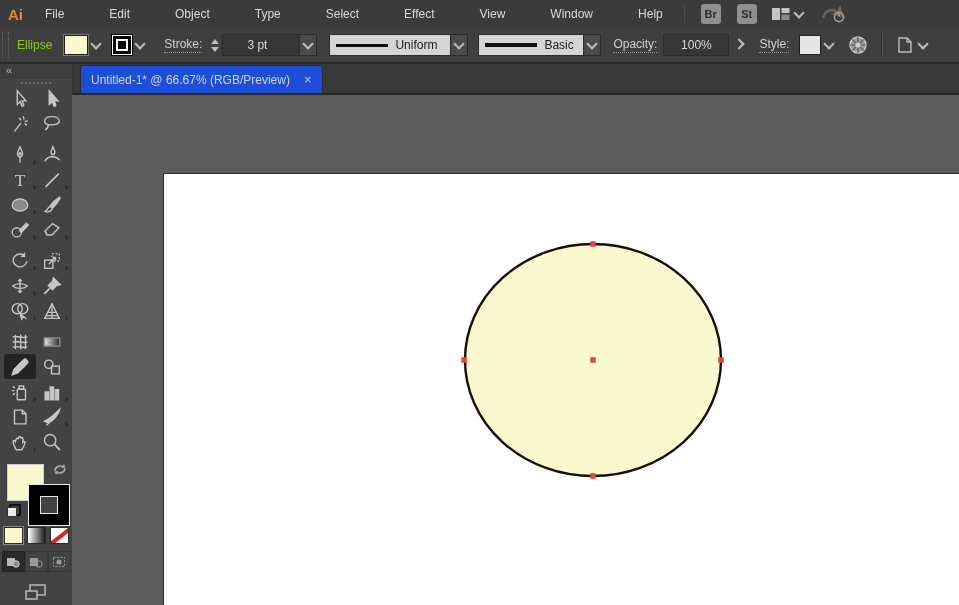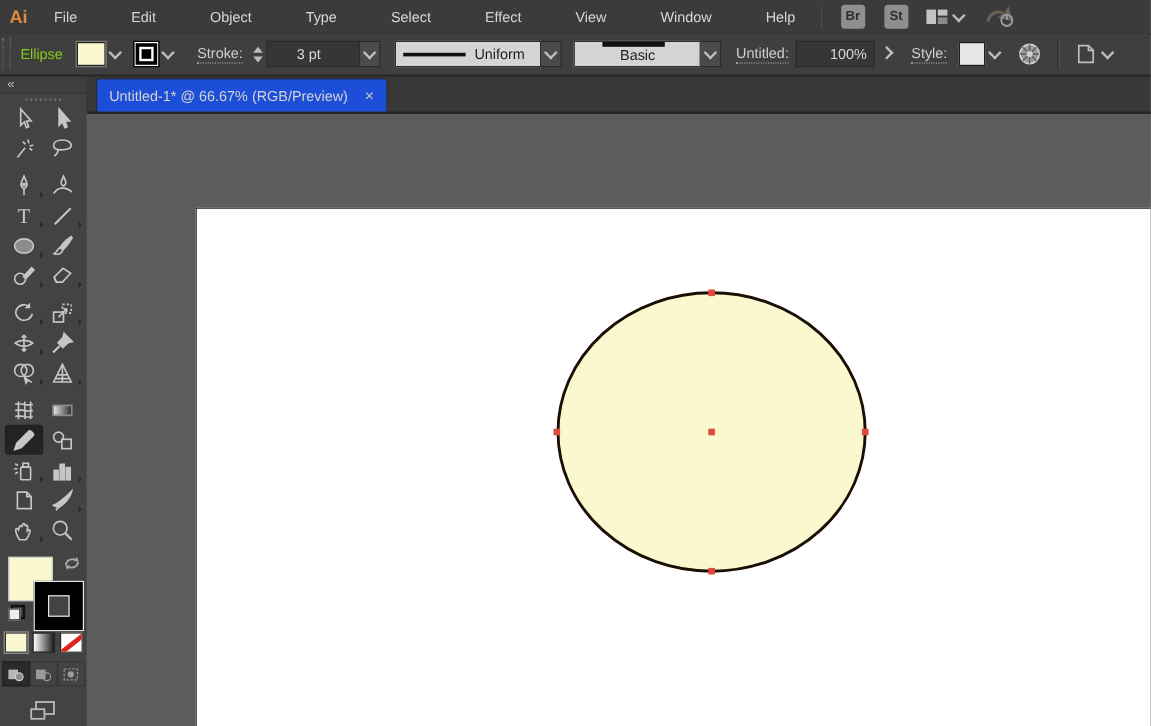--- a/index.html
+++ b/index.html
@@ -157,31 +157,31 @@
     <div class="lite-drop" style="width:108px;">
       <div class="line-uniform"></div>
       <span>Uniform</span>
     </div>
     <div class="drop-btn">
         <span class="chev" style="margin:-2px 0 0 0;"></span>
       </div>
   </div>
 
   <div style="display:flex;margin-left:10px;">
-    <div class="lite-drop" style="width:92px;flex-direction:column;">
+    <div class="lite-drop" style="width:92px;">
       <div class="line-basic"></div>
       <span>Basic</span>
     </div>
     <div class="drop-btn">
         <span class="chev" style="margin:-2px 0 0 0;"></span>
       </div>
   </div>
 
-  <span class="cb-link">Untitled:</span>
-  <div class="dark-field" style="width:52px;justify-content:flex-end;">
+  <span class="cb-link">Opacity:</span>
+  <div class="dark-field" style="width:52px;justify-content:center;">
     <span>100%</span>
   </div>
   <span class="chev right" style="margin-left:6px;"></span>
 
   <span class="cb-link">Style:</span>
   <div class="swatch-drop">
     <div class="cb-stylesw"></div>
     <span class="chev"></span>
   </div>
 

